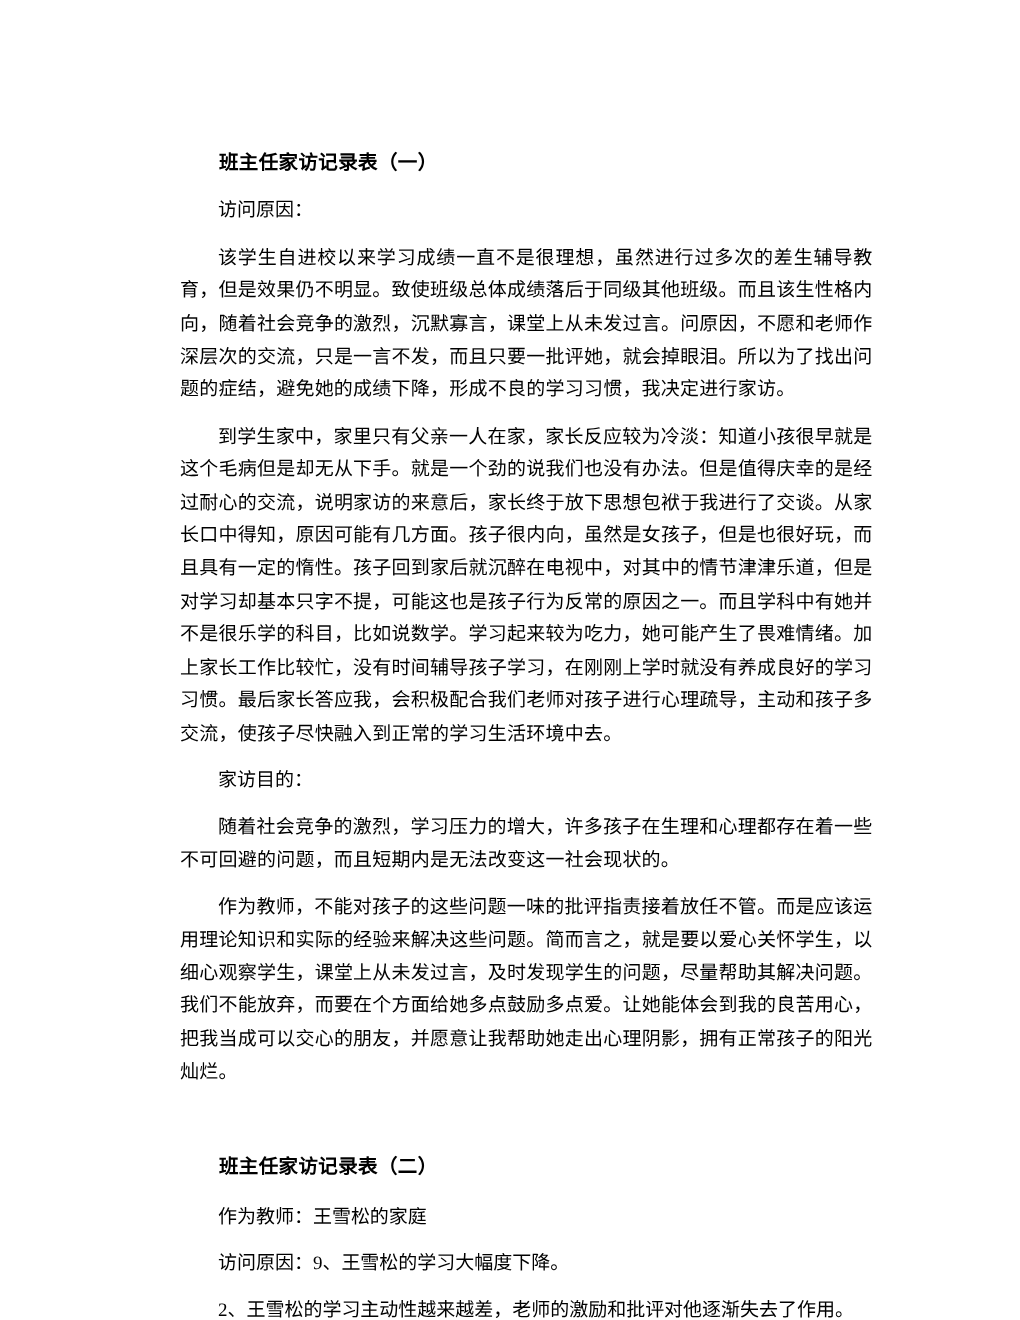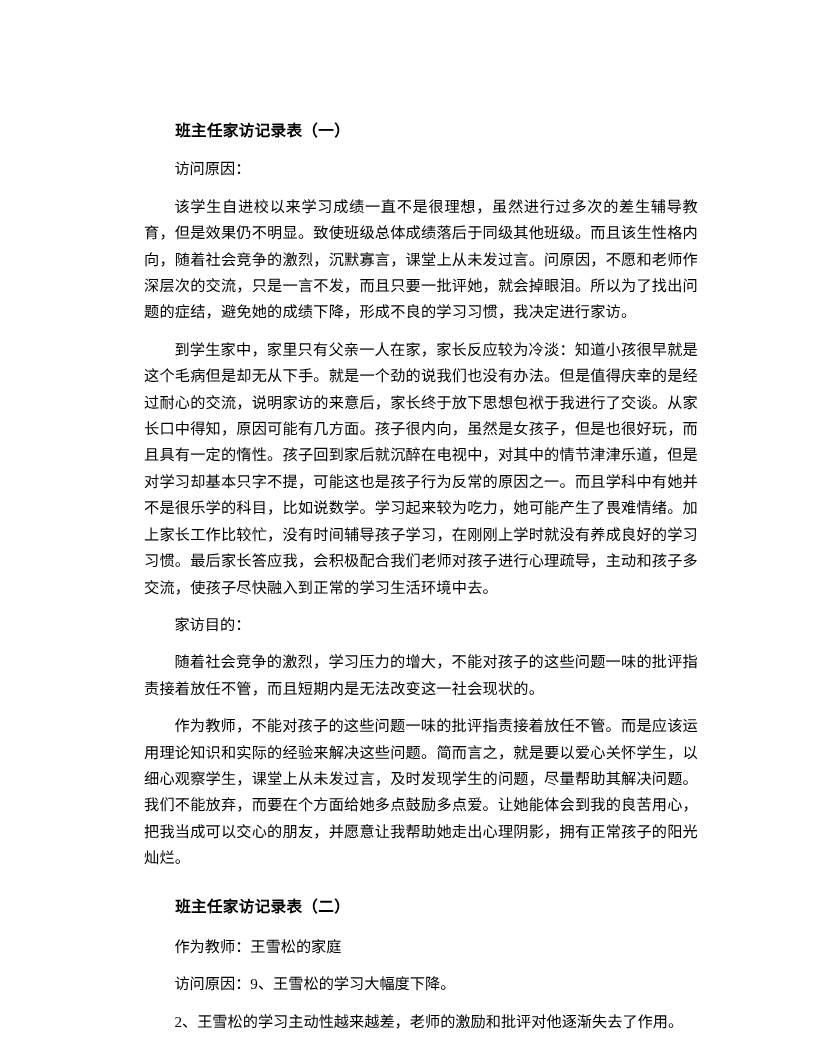--- a/index.html
+++ b/index.html
@@ -29,21 +29,21 @@
   }
   h1.heading {
     font-size: 15.6px;
     font-weight: bold;
     line-height: 26.4px;
     margin: 0 0 12px 0;
     text-indent: 2em;
     letter-spacing: 0.3px;
   }
   h1.heading.second {
-    margin-top: 22px;
+    margin-top: 49px;
     margin-bottom: 14px;
   }
   p.para {
     margin: 0 0 11px 0;
     text-indent: 2em;
     letter-spacing: 0.2px;
   }
   p.label {
     margin: 0 0 11px 0;
     text-indent: 2em;
@@ -58,21 +58,21 @@
     <h1 class="heading">班主任家访记录表（一）</h1>
 
     <p class="label">访问原因：</p>
 
     <p class="para">该学生自进校以来学习成绩一直不是很理想，虽然进行过多次的差生辅导教育，但是效果仍不明显。致使班级总体成绩落后于同级其他班级。而且该生性格内向，随着社会竞争的激烈，沉默寡言，课堂上从未发过言。问原因，不愿和老师作深层次的交流，只是一言不发，而且只要一批评她，就会掉眼泪。所以为了找出问题的症结，避免她的成绩下降，形成不良的学习习惯，我决定进行家访。</p>
 
     <p class="para">到学生家中，家里只有父亲一人在家，家长反应较为冷淡：知道小孩很早就是这个毛病但是却无从下手。就是一个劲的说我们也没有办法。但是值得庆幸的是经过耐心的交流，说明家访的来意后，家长终于放下思想包袱于我进行了交谈。从家长口中得知，原因可能有几方面。孩子很内向，虽然是女孩子，但是也很好玩，而且具有一定的惰性。孩子回到家后就沉醉在电视中，对其中的情节津津乐道，但是对学习却基本只字不提，可能这也是孩子行为反常的原因之一。而且学科中有她并不是很乐学的科目，比如说数学。学习起来较为吃力，她可能产生了畏难情绪。加上家长工作比较忙，没有时间辅导孩子学习，在刚刚上学时就没有养成良好的学习习惯。最后家长答应我，会积极配合我们老师对孩子进行心理疏导，主动和孩子多交流，使孩子尽快融入到正常的学习生活环境中去。</p>
 
     <p class="label">家访目的：</p>
 
-    <p class="para">随着社会竞争的激烈，学习压力的增大，不能对孩子的这些问题一味的批评指责接着放任不管，而且短期内是无法改变这一社会现状的。</p>
+    <p class="para">随着社会竞争的激烈，学习压力的增大，许多孩子在生理和心理都存在着一些不可回避的问题，而且短期内是无法改变这一社会现状的。</p>
 
     <p class="para">作为教师，不能对孩子的这些问题一味的批评指责接着放任不管。而是应该运用理论知识和实际的经验来解决这些问题。简而言之，就是要以爱心关怀学生，以细心观察学生，课堂上从未发过言，及时发现学生的问题，尽量帮助其解决问题。我们不能放弃，而要在个方面给她多点鼓励多点爱。让她能体会到我的良苦用心，把我当成可以交心的朋友，并愿意让我帮助她走出心理阴影，拥有正常孩子的阳光灿烂。</p>
 
     <h1 class="heading second">班主任家访记录表（二）</h1>
 
     <p class="label">作为教师：王雪松的家庭</p>
 
     <p class="label">访问原因：9、王雪松的学习大幅度下降。</p>
 
     <p class="label">2、王雪松的学习主动性越来越差，老师的激励和批评对他逐渐失去了作用。</p>

